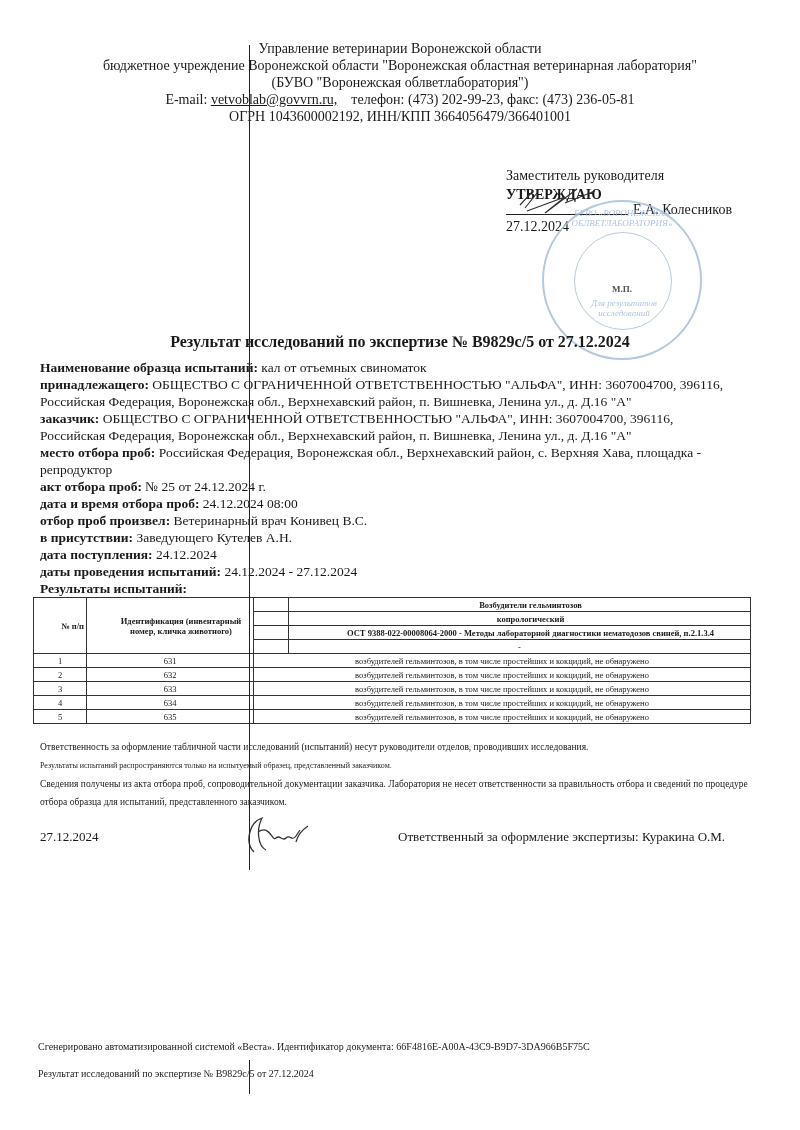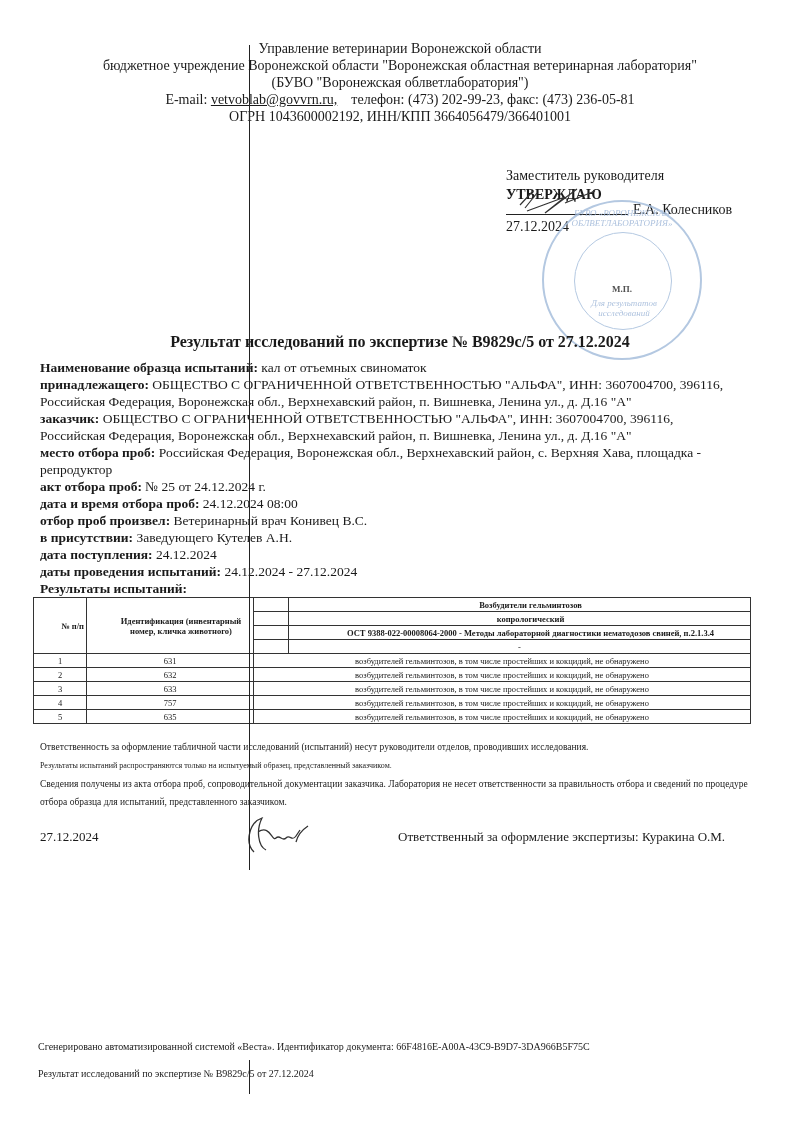--- a/index.html
+++ b/index.html
@@ -116,21 +116,21 @@
     <td>632</td>
     <td colspan="2">возбудителей гельминтозов, в том числе простейших и кокцидий, не обнаружено</td>
   </tr>
   <tr>
     <td>3</td>
     <td>633</td>
     <td colspan="2">возбудителей гельминтозов, в том числе простейших и кокцидий, не обнаружено</td>
   </tr>
   <tr>
     <td>4</td>
-    <td>757</td>
+    <td>634</td>
     <td colspan="2">возбудителей гельминтозов, в том числе простейших и кокцидий, не обнаружено</td>
   </tr>
   <tr>
     <td>5</td>
     <td>635</td>
     <td colspan="2">возбудителей гельминтозов, в том числе простейших и кокцидий, не обнаружено</td>
   </tr>
 </tbody>
   </table>
 

